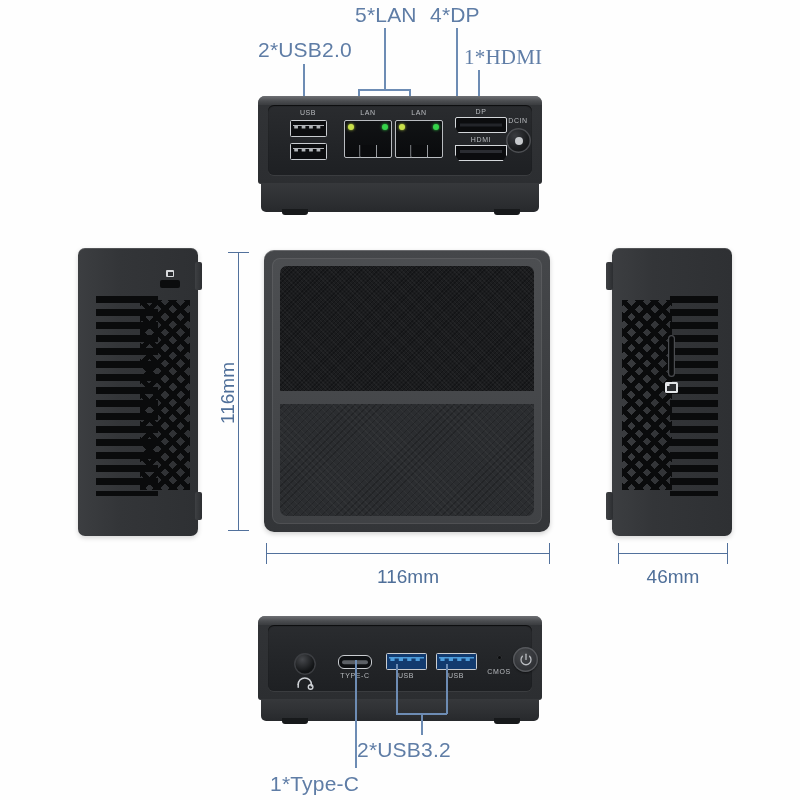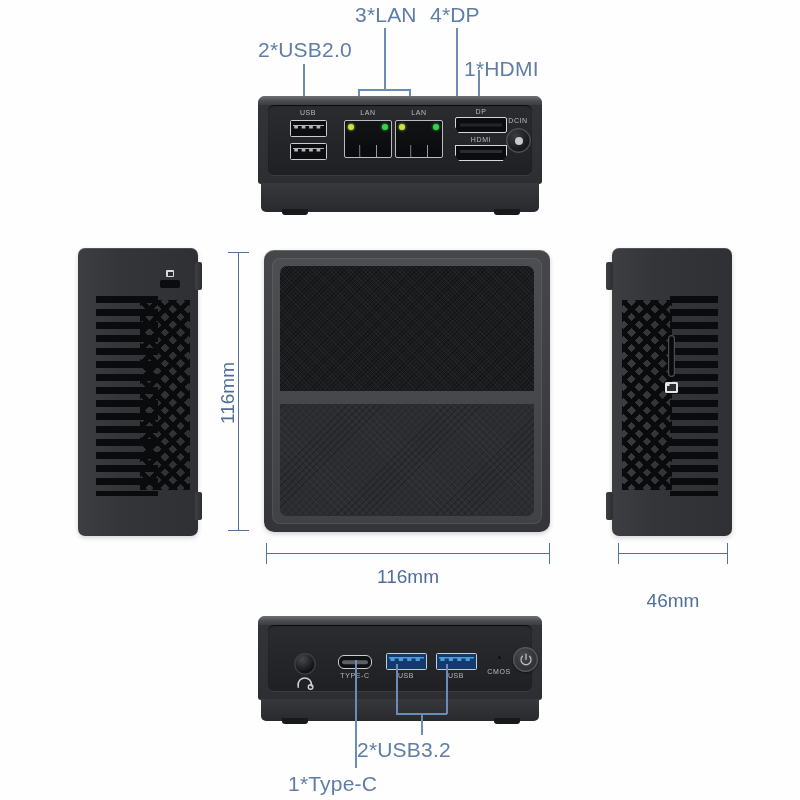--- a/index.html
+++ b/index.html
@@ -363,25 +363,25 @@
     background: linear-gradient(90deg, #3e4043, #2c2e31);
   }
 </style>
 </head>
 <body>
 
 <div id="stage">
 
   <div class="callout" style="left:258px; top:38px;">2*USB2.0</div>
 
-  <div class="callout" style="left:355px; top:3px;">3*LAN</div>
+  <div class="callout" style="left:355px; top:3px;">5*LAN</div>
 
   <div class="callout" style="left:430px; top:3px;">4*DP</div>
 
-  <div class="callout" style="left:464px; top:57px;">1*HDMI</div>
+  <div class="callout" style="left:464px; top:45px;font-family:Liberation Serif, serif;">1*HDMI</div>
 
   <div class="lead v" style="left:303px; top:64px; height:40px;"></div>
 
   <div class="lead v" style="left:384px; top:28px; height:62px;"></div>
   <div class="lead h" style="left:358px; top:89px; width:52px;"></div>
   <div class="lead v" style="left:358px; top:89px; height:22px;"></div>
   <div class="lead v" style="left:409px; top:89px; height:22px;"></div>
 
   <div class="lead v" style="left:456px; top:28px; height:82px;"></div>
 
@@ -461,21 +461,21 @@
   </div>
   <div class="mesh" style="left:622px; top:300px; width:50px; height:190px;"></div>
   <div class="sd-slot" style="left:668px; top:335px; height:42px;"></div>
   <div class="sd-icon" style="left:665px; top:382px;"></div>
   <div class="side-tab" style="left:606px; top:262px; height:28px;"></div>
   <div class="side-tab" style="left:606px; top:492px; height:28px;"></div>
 
   <div class="dimline h" style="left:618px; top:553px; width:110px;"></div>
   <div class="dimcap v" style="left:618px; top:543px; height:21px;"></div>
   <div class="dimcap v" style="left:727px; top:543px; height:21px;"></div>
-  <div class="dim-label" style="left:618px; top:566px; width:110px; text-align:center;margin-top:24px;">46mm</div>
+  <div class="dim-label" style="left:618px; top:566px; width:110px; text-align:center;">46mm</div>
 
   <div class="unit" style="left:258px; top:616px; width:284px; height:110px;">
 
     <div class="face" style="left:0; top:0; width:284px; height:84px;">
       <div class="face-top-edge"></div>
     </div>
 
     <div class="io-plate" style="left:10px; top:9px; width:264px; height:66px;">
 
       <div class="audiojack" style="left:26px; top:28px; width:22px; height:22px;"></div>
@@ -505,21 +505,21 @@
         </svg>
       </div>
     </div>
 
     <div class="body-lower" style="left:3px; top:83px; width:278px; height:22px;"></div>
     <div class="foot" style="left:24px; top:102px; width:26px;"></div>
     <div class="foot" style="left:236px; top:102px; width:26px;"></div>
   </div>
 
   <div class="lead v" style="left:355px; top:660px; height:108px;"></div>
-  <div class="callout" style="left:288px; top:772px;text-align:center;">1*Type-C</div>
+  <div class="callout" style="left:270px; top:772px;text-align:center;">1*Type-C</div>
 
   <div class="lead v" style="left:396px; top:664px; height:50px;"></div>
   <div class="lead v" style="left:446px; top:664px; height:50px;"></div>
   <div class="lead h" style="left:396px; top:713px; width:51px;"></div>
   <div class="lead v" style="left:421px; top:713px; height:22px;"></div>
   <div class="callout" style="left:357px; top:738px;">2*USB3.2</div>
 
 </div>
 
 </body></html>

